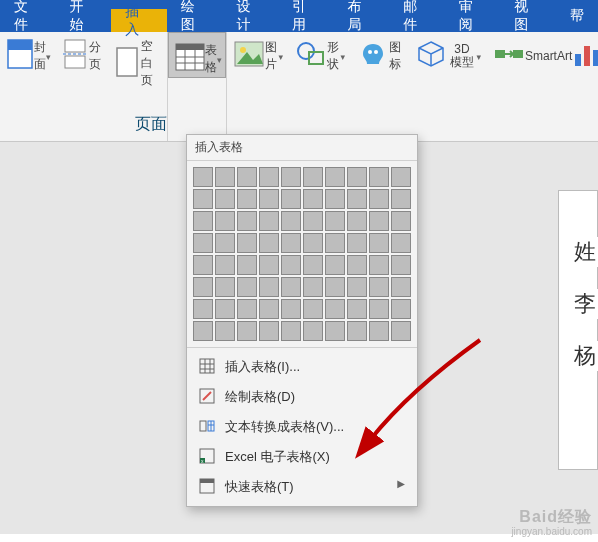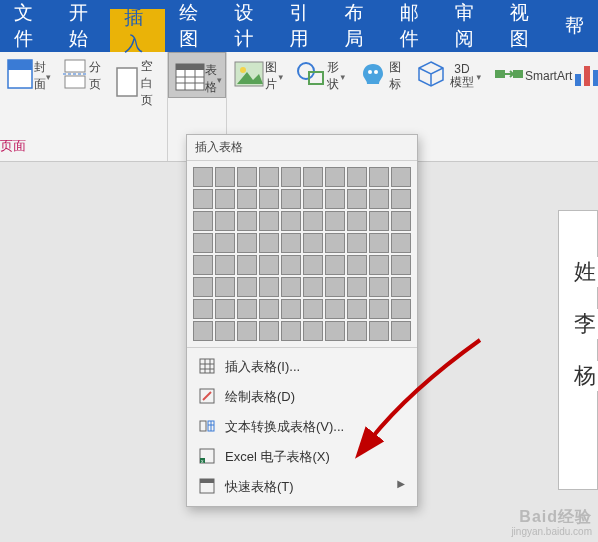--- a/index.html
+++ b/index.html
@@ -1,27 +1,27 @@
 <!DOCTYPE html>
 <html><head>
 <meta charset="utf-8">
 <style>
   * { box-sizing: border-box; margin: 0; padding: 0; font-family: "Microsoft YaHei", sans-serif; }
   body { background: #fff; width: 598px; height: 542px; overflow: hidden; position: relative; }
-  .menubar { display: flex; background: #1e5db8; height: 52px; color: #fff; font-size: 19px; }
+  .menubar { display: flex; background: #1e5db8; height: 32px; color: #fff; font-size: 14px; }
   .menubar .tab { padding: 0 14px; display: flex; align-items: center; cursor: pointer; }
   .menubar .tab.active { background: #eab308; color: #1e5db8; margin-top: 9px; }
   .ribbon { display: flex; border-bottom: 1px solid #c8c8c8; background: #f3f3f3; height: 110px; }
   .group { border-right: 1px solid #d0d0d0; display: flex; flex-direction: column; }
   .group-items { display: flex; align-items: flex-start; }
   .ritem { display: flex; flex-direction: row; align-items: center; padding: 6px 6px 0 6px; cursor: pointer; font-size: 12px; color: #444; min-width: 44px; }
   .ritem .icon { width: 32px; height: 32px; margin-bottom: 4px; display: flex; align-items: center; justify-content: center; }
   .ritem.active { background: #c8c8c8; border: 1px solid #a0a0a0; }
   .dropdown-arrow { font-size: 9px; color: #666; margin-top: 2px; }
-  .group-label { text-align: left; font-size: 13px; color: #be185d; padding: 4px 0 6px 0; }
+  .group-label { text-align: right; font-size: 16px; color: #0c4a6e; padding: 4px 0 6px 0; }
   .doc-area { background: #e6e6e6; height: 392px; position: relative; }
   .page { position: absolute; right: 0; top: 48px; width: 40px; height: 280px; background: #fff; border: 1px solid #bbb; }
   .doc-text { position: absolute; right: 0; top: 95px; font-size: 22px; color: #333; }
   .doc-text div { margin-bottom: 22px; background: #fff; padding: 0 2px; }
   .table-menu { position: absolute; left: 186px; top: 134px; width: 232px; background: #f3f3f3; border: 1px solid #b5b5b5; box-shadow: 2px 4px 10px rgba(0,0,0,0.25); z-index: 10; }
   .table-menu-title { font-size: 12px; padding: 4px 8px; color: #444; border-bottom: 1px solid #d0d0d0; }
   .grid-picker { padding: 6px; display: grid; grid-template-columns: repeat(10, 20px); grid-auto-rows: 20px; gap: 2px; }
   .grid-cell { width: 20px; height: 20px; background: #bdbdbd; border: 1px solid #888; cursor: pointer; }
   .menu-list { border-top: 1px solid #d0d0d0; padding: 4px 0; }
   .menu-item { display: flex; padding: 6px 12px; font-size: 13px; color: #333; cursor: pointer; gap: 10px; }

